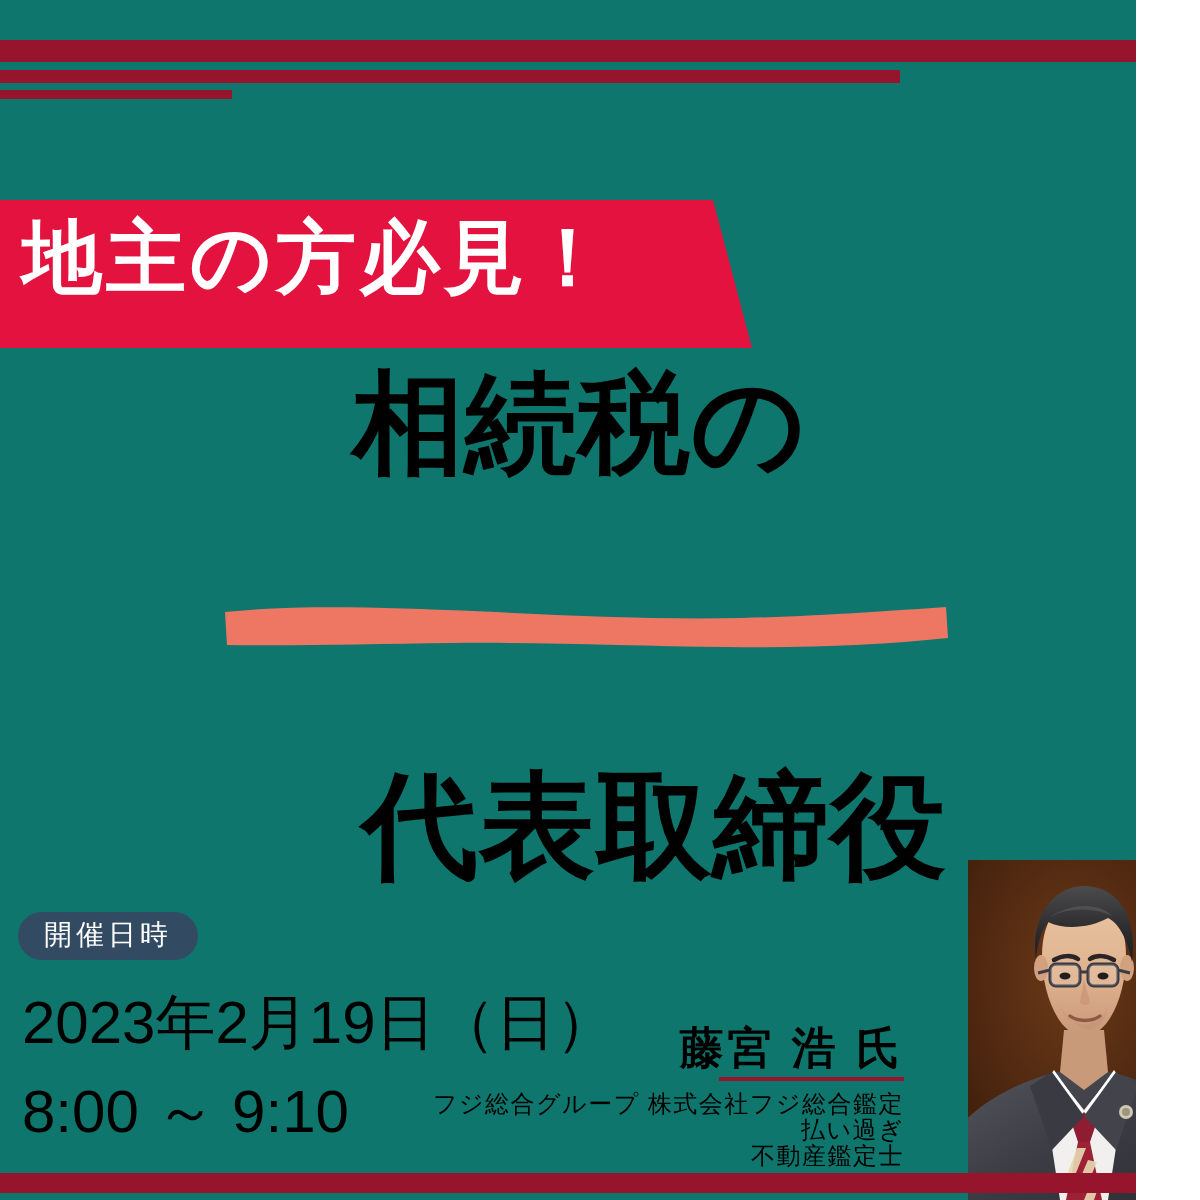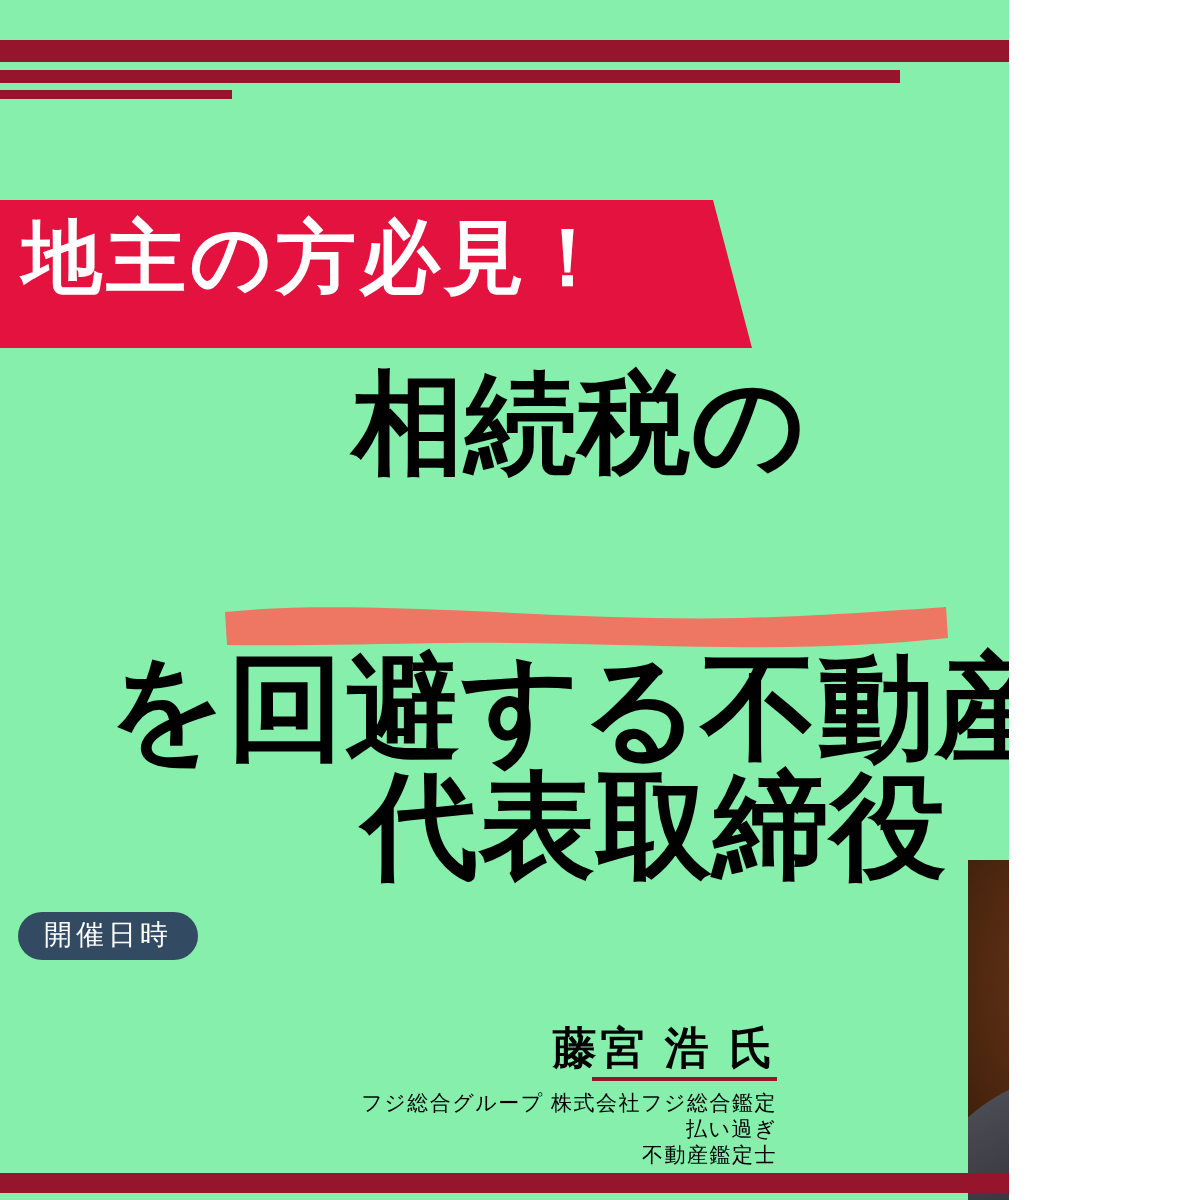--- a/index.html
+++ b/index.html
@@ -5,24 +5,24 @@
   html, body {
     margin: 0;
     padding: 0;
     background: #ffffff;
   }
   body {
     font-family: "Liberation Sans", "DejaVu Sans", sans-serif;
   }
   #poster {
     position: relative;
-    width: 1009px;
+    width: 1136px;
     height: 1200px;
     overflow: hidden;
-    background: #86efac;
+    background: #0f766e;
   }
 
   
   .topbar {
     position: absolute;
     background: #96142c;
   }
   #topbar-1 { left: 0;  top: 40px; width: 1200px; height: 22px; }
   #topbar-2 { left: 0;  top: 70px; width: 900px;  height: 13px; }
   #topbar-3 { left: 0;  top: 90px; width: 232px;  height: 9px;  }
@@ -130,21 +130,21 @@
     right: 232px;
     top: 1077px;
     width: 185px;
     height: 4px;
     background: #96142c;
   }
   .speaker-credential {
     position: absolute;
     right: 232px;
     color: #000000;
-    font-size: 21px;
+    font-size: 24px;
     font-weight: 400;
     letter-spacing: 1.5px;
     line-height: 1;
     white-space: nowrap;
     text-align: right;
   }
   #speaker-credential-0 { top: 1092px; }
   #speaker-credential-1 { top: 1118px; }
   #speaker-credential-2 { top: 1144px; }
 
@@ -176,27 +176,28 @@
   <div class="headline" id="headline-1">相続税の</div>
 
   <div id="marker-highlight">
     <svg width="728" height="52" viewBox="0 0 728 52" xmlns="http://www.w3.org/2000/svg">
       <path d="M3 14 C 80 6, 170 10, 250 13 C 340 17, 430 22, 520 20 C 600 18, 665 13, 724 9
                L 726 40 C 660 47, 590 50, 505 49 C 410 48, 320 44, 230 45 C 150 46, 75 48, 5 47 Z" fill="#ee7764"></path>
     </svg>
   </div>
 
 
-  <div class="headline" id="headline-3">を回避する不動産</div>
 
   <div class="headline" id="headline-4">代表取締役</div>
 
   <div id="datetime-badge">
     <div id="datetime-badge-label">開催日時</div>
   </div>
+  <div class="datetime-line" id="datetime-date">2023年2月19日（日）</div>
+  <div class="datetime-line" id="datetime-time">8:00 ～ 9:10</div>
 
   <div id="speaker-name">藤宮 浩 氏</div>
   <div id="speaker-rule"></div>
   <div class="speaker-credential" id="speaker-credential-0">フジ総合グループ 株式会社フジ総合鑑定</div>
   <div class="speaker-credential" id="speaker-credential-1">払い過ぎ</div>
   <div class="speaker-credential" id="speaker-credential-2">不動産鑑定士</div>
 
   <div id="speaker-photo">
     <svg width="232" height="340" viewBox="0 0 232 340" xmlns="http://www.w3.org/2000/svg">
       <defs>

